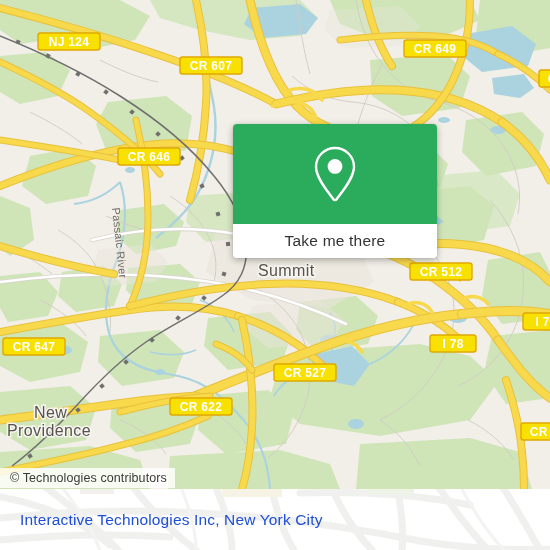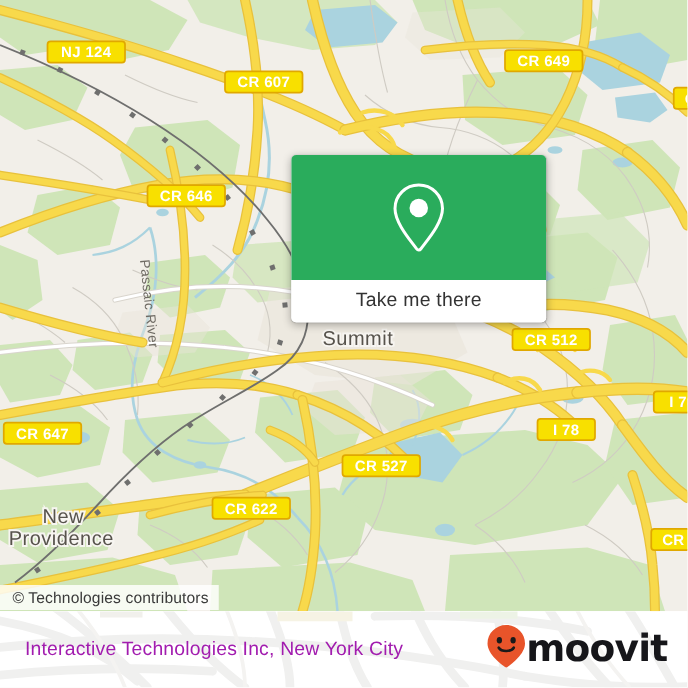--- a/index.html
+++ b/index.html
@@ -88,21 +88,21 @@
   .footer-inner {
     position: relative;
     width: 100%; height: 100%;
     display: flex;
     align-items: center;
     justify-content: space-between;
     padding: 0 16px 0 20px;
   }
   .footer-title {
     font-size: 15.5px;
-    color: #a21caf;
+    color: #1d4ed8;
     letter-spacing: 0.15px;
     white-space: nowrap;
   }
   .moovit-logo {
     display: flex;
     align-items: center;
     gap: 0px;
   }
   .moovit-wordmark {
     font-size: 30px;
@@ -461,27 +461,16 @@
         <path d="M60,-4 C78,18 92,40 100,61"></path>
         <path d="M180,-4 C190,20 196,42 196,61"></path>
         <path d="M460,-4 C472,20 486,42 504,61"></path>
       </g>
       <rect x="222" y="0" width="60" height="8" fill="#f6f3e4"></rect>
       <rect x="368" y="0" width="46" height="6" fill="#edf3e6"></rect>
       <rect x="80" y="0" width="34" height="5" fill="#f1f0ec"></rect>
     </svg>
     <div class="footer-inner">
       <div class="footer-title">Interactive Technologies Inc, New York City</div>
-      <div class="moovit-logo">
-        <span>
-          <svg width="32" height="36" viewBox="0 0 32 36" aria-hidden="true">
-            <path d="M16 1 C7.7 1 1 7.6 1 15.7 C1 24.6 12.6 32.6 15.1 34.6 C15.6 35 16.4 35 16.9 34.6 C19.4 32.6 31 24.6 31 15.7 C31 7.6 24.3 1 16 1 Z" fill="#e8542a"></path>
-            <ellipse cx="10.5" cy="13.2" rx="2.1" ry="2.6" fill="#1a1a1a"></ellipse>
-            <ellipse cx="21.5" cy="13.2" rx="2.1" ry="2.6" fill="#1a1a1a"></ellipse>
-            <path d="M10 19.2 C12 22.6 20 22.6 22 19.2" fill="none" stroke="#1a1a1a" stroke-width="2.1" stroke-linecap="round"></path>
-          </svg>
-        </span>
-        <span class="moovit-wordmark">moovit</span>
-      </div>
     </div>
   </div>
 
 </div>
 
 </body></html>

